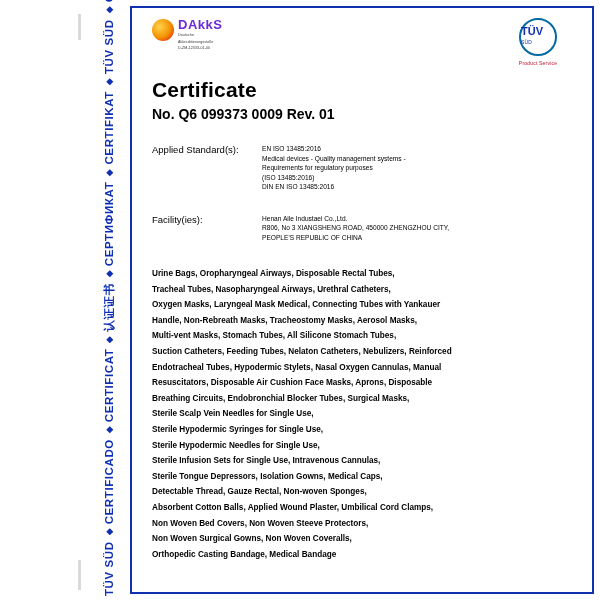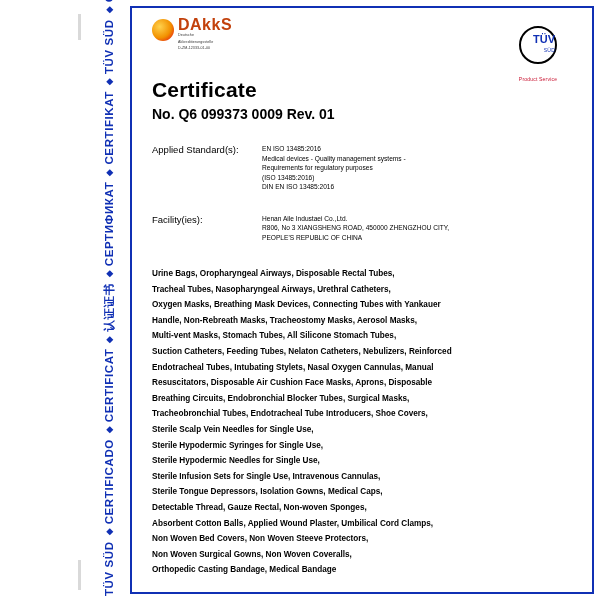--- a/index.html
+++ b/index.html
@@ -103,23 +103,23 @@
   }
   .dakks-mark {
     width: 22px;
     height: 22px;
     border-radius: 50%;
     background: radial-gradient(circle at 35% 35%, #ffd24d 0%, #f29100 55%, #e2001a 100%);
     margin-right: 4px;
     margin-top: 1px;
   }
   .dakks-word {
-    font-size: 16px;
-    font-weight: bold;
-    color: #c2410c;
+    font-size: 13px;
+    font-weight: bold;
+    color: #6d28d9;
     letter-spacing: 0.5px;
     line-height: 13px;
   }
   .dakks-sub {
     font-size: 3.6px;
     color: #333;
     line-height: 4.6px;
     margin-top: 2px;
     letter-spacing: 0.1px;
   }
@@ -127,30 +127,30 @@
     position: absolute;
     right: 10px;
     top: 2px;
     text-align: center;
     width: 72px;
   }
   .tuv-circle {
     width: 34px;
     height: 34px;
     border-radius: 50%;
-    border: 2px solid #000000;
+    border: 2px solid #0369a1;
     color: #1030b4;
-    margin: 12px auto;
+    margin: 4px auto;
     font-size: 11px;
     font-weight: bold;
     line-height: 11px;
     display: flex;
     flex-direction: column;
     justify-content: center;
-    align-items: flex-end;
+    align-items: flex-start;
   }
   .tuv-sub {
     font-size: 5px;
     font-weight: normal;
     letter-spacing: 0.2px;
   }
   .tuv-caption {
     font-size: 5px;
     color: #c8102e;
     margin-top: 3px;
@@ -257,28 +257,27 @@
       <div class="field-value">
         <div>Henan Aile Industaei Co.,Ltd.</div>
         <div>R806, No 3 XIANGSHENG ROAD, 450000 ZHENGZHOU CITY,</div>
         <div>PEOPLE'S REPUBLIC OF CHINA</div>
       </div>
     </div>
 
     <div class="scope">
       <div>Urine Bags, Oropharyngeal Airways, Disposable Rectal Tubes,</div>
       <div>Tracheal Tubes, Nasopharyngeal Airways, Urethral Catheters,</div>
-      <div>Oxygen Masks, Breathing Mask Devices, Connecting Tubes with Yankauer</div>
+      <div>Oxygen Masks, Laryngeal Mask Medical, Connecting Tubes with Yankauer</div>
       <div>Handle, Non-Rebreath Masks, Tracheostomy Masks,  Aerosol Masks,</div>
       <div>Multi-vent Masks, Stomach Tubes, All Silicone Stomach Tubes,</div>
       <div>Suction Catheters, Feeding Tubes, Nelaton Catheters, Nebulizers, Reinforced</div>
-      <div>Endotracheal Tubes, Intubating Stylets, Nasal Oxygen Cannulas, Manual</div>
+      <div>Endotracheal Tubes, Hypodermic Stylets, Nasal Oxygen Cannulas, Manual</div>
       <div>Resuscitators, Disposable Air Cushion Face Masks, Aprons, Disposable</div>
       <div>Breathing Circuits, Endobronchial Blocker Tubes, Surgical Masks,</div>
-      <div>Tracheobronchial Tubes, Endotracheal Tube Introducers, Shoe Covers,</div>
       <div>Sterile Scalp Vein Needles for Single Use,</div>
       <div>Sterile Hypodermic Syringes for Single Use,</div>
       <div>Sterile Hypodermic Needles for Single Use,</div>
       <div>Sterile Infusion Sets for Single Use, Intravenous Cannulas,</div>
       <div>Sterile Tongue Depressors, Isolation Gowns, Medical Caps,</div>
       <div>Detectable Thread, Gauze Rectal, Non-woven Sponges,</div>
       <div>Absorbent Cotton Balls, Applied Wound Plaster, Umbilical Cord Clamps,</div>
       <div>Non Woven Bed Covers, Non Woven Steeve Protectors,</div>
       <div>Non Woven Surgical Gowns, Non Woven Coveralls,</div>
       <div>Orthopedic Casting Bandage, Medical Bandage</div>

